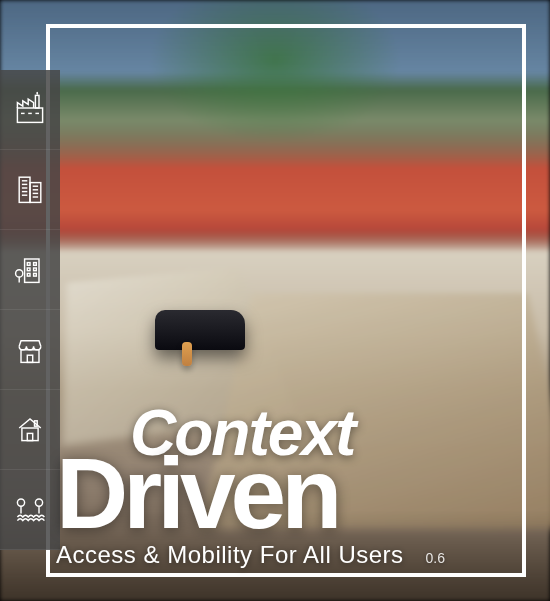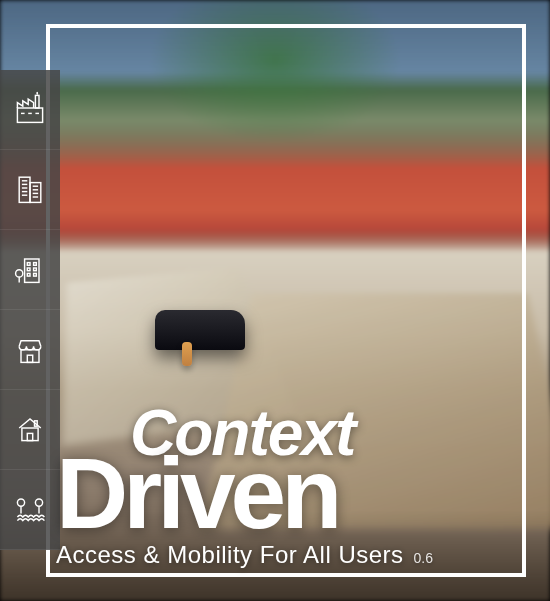--- a/index.html
+++ b/index.html
@@ -125,21 +125,21 @@
     font-size: 100px;
     font-weight: 700;
     letter-spacing: -5px;
     line-height: 0.8;
     text-shadow: 0 2px 14px rgba(0,0,0,0.45);
     margin-top: -6px;
   }
   .subtitle-row {
     display: flex;
     align-items: baseline;
-    gap: 10px;
+    gap: 22px;
     margin-top: 8px;
   }
   .subtitle {
     font-size: 24px;
     font-weight: 300;
     letter-spacing: 0.5px;
     text-shadow: 0 1px 6px rgba(0,0,0,0.5);
     white-space: nowrap;
   }
   .version {

